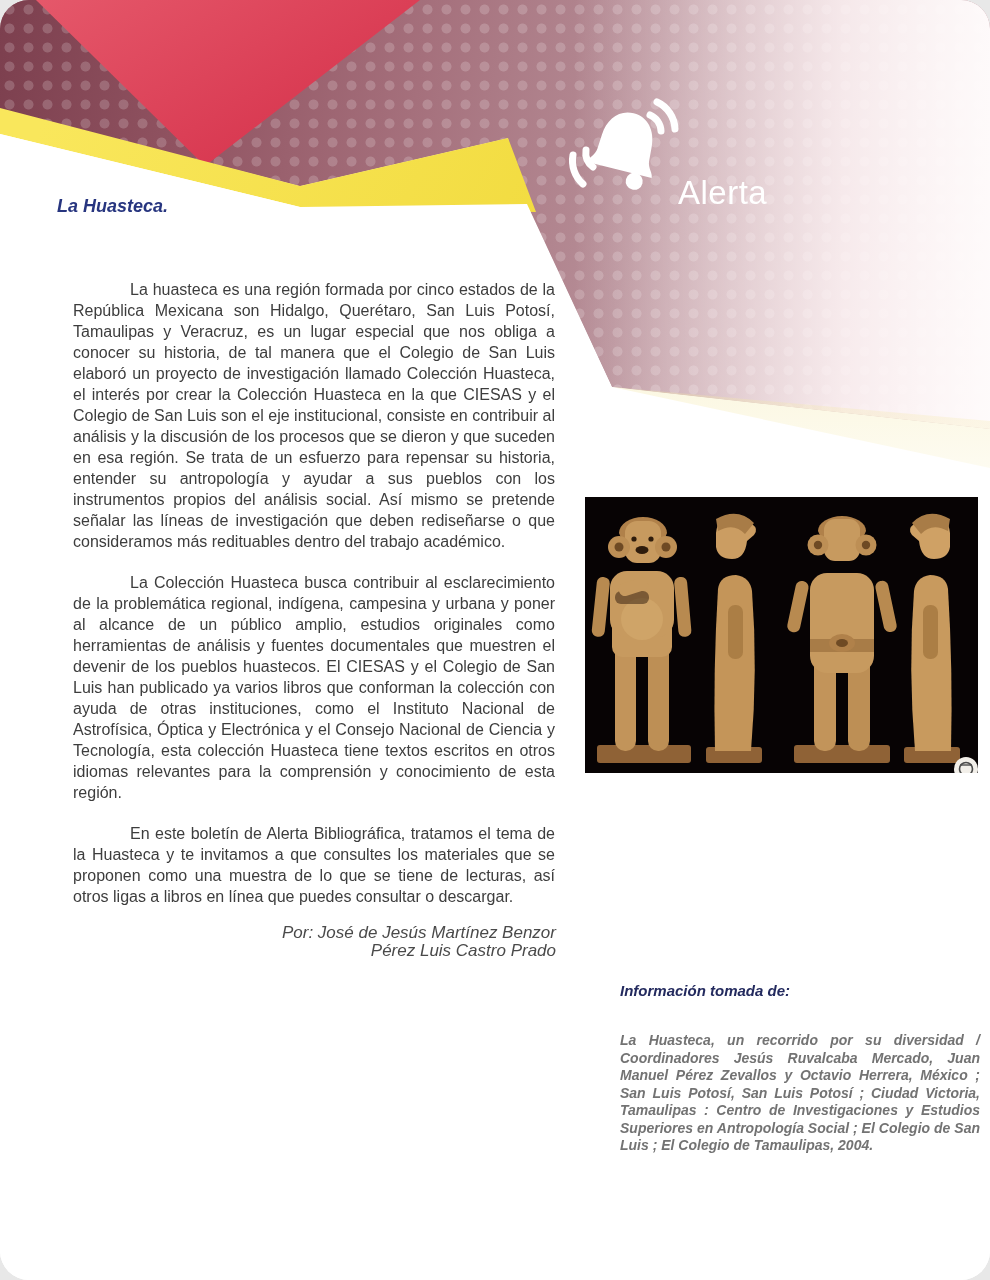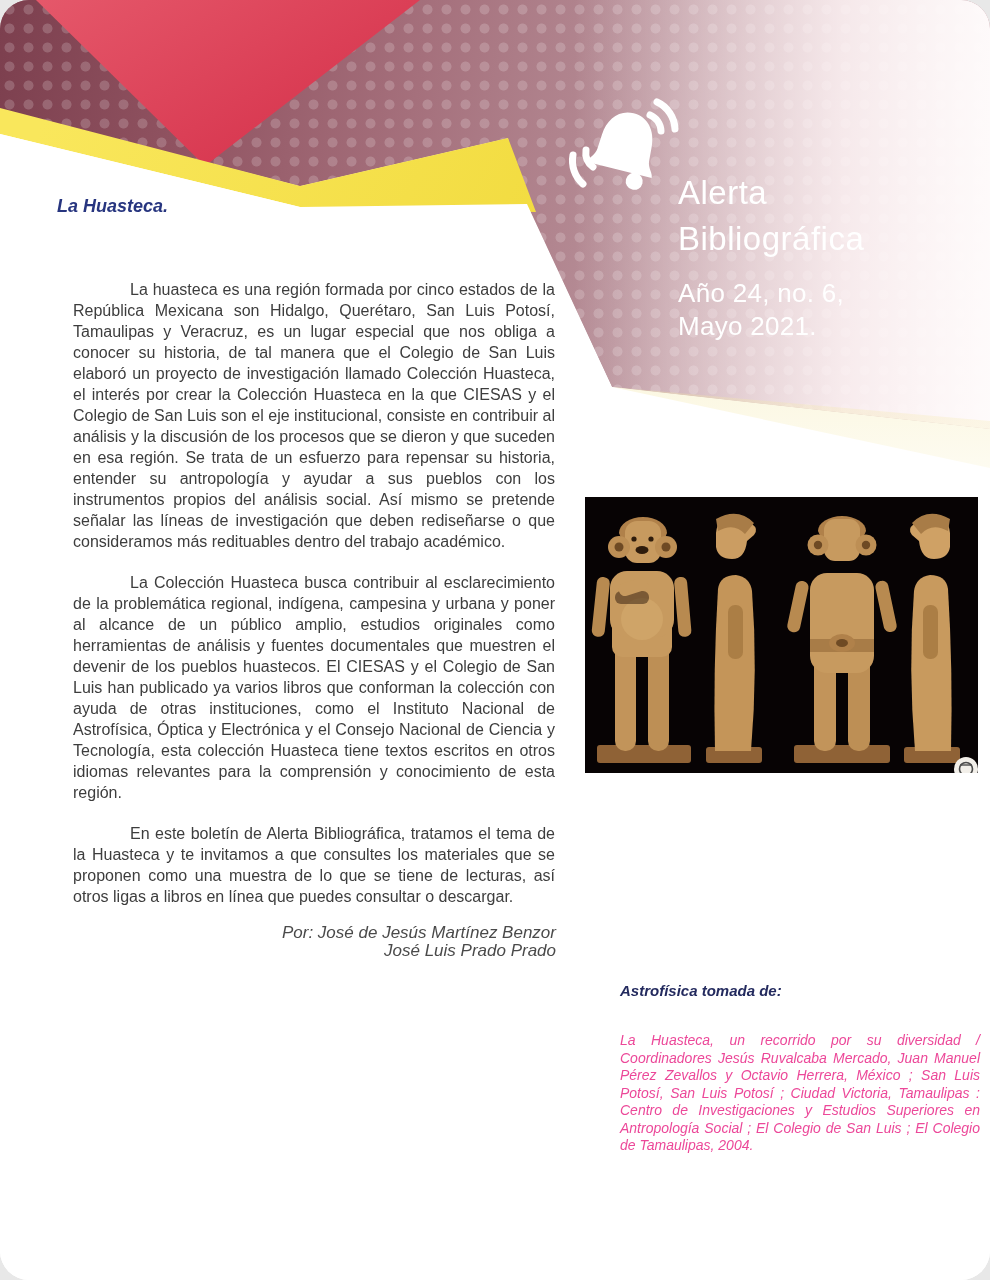--- a/index.html
+++ b/index.html
@@ -74,22 +74,22 @@
     background:#070304;overflow:hidden;
   }
 
   
   .source-heading{
     position:absolute;left:620px;top:982px;
     font-size:15px;font-weight:bold;font-style:italic;color:#232a5e;
   }
   .citation{
     position:absolute;left:620px;top:1032px;width:360px;
-    font-size:14px;line-height:17.5px;font-weight:normal;font-style:italic;
-    color:#ec4899;text-align:justify;
+    font-size:14px;line-height:17.5px;font-weight:bold;font-style:italic;
+    color:#737373;text-align:justify;
   }
 </style>
 </head>
 <body>
 
 <div class="page">
 
   <div class="layer dotted-bg"></div>
   <div class="layer red-triangle"></div>
   <div class="layer yellow-sheet"></div>
@@ -105,38 +105,33 @@
       <g fill="none" stroke="#ffffff" stroke-width="7" stroke-linecap="round">
         <path d="M99 10 a31 31 0 0 1 18 27"></path>
         <path d="M92 23 a18 18 0 0 1 11 16"></path>
         <path d="M15 63 a31 31 0 0 0 10 29"></path>
         <path d="M28 58 a18 18 0 0 0 7 17"></path>
       </g>
     </svg>
   </div>
   <div class="masthead-title">
     <div>Alerta</div>
-    <div>Bibliográfica</div>
-  </div>
-  <div class="masthead-issue">
-    <div>Año  24, no. 6,</div>
-    <div>Mayo 2021.</div>
   </div>
 
   <div class="article-heading">La Huasteca.</div>
 
   <div class="body-col">
     <p>La huasteca es una región formada por cinco estados de la República Mexicana son Hidalgo, Querétaro, San Luis Potosí, Tamaulipas y Veracruz, es un lugar especial que nos obliga a conocer su historia, de tal manera que el Colegio de San Luis elaboró un proyecto de investigación llamado Colección Huasteca, el interés por crear la Colección Huasteca en la que CIESAS y el Colegio de San Luis son el eje institucional, consiste en contribuir al análisis y la discusión de los procesos que se dieron y que suceden en esa región. Se trata de un esfuerzo para repensar su historia, entender su antropología y ayudar a sus pueblos con los instrumentos propios del análisis social. Así mismo se pretende señalar las líneas de investigación que deben rediseñarse o que consideramos más redituables dentro del trabajo académico.</p>
     <p>La Colección Huasteca busca contribuir al esclarecimiento de la problemática regional, indígena, campesina y urbana y poner al alcance de un público amplio, estudios originales como herramientas de análisis y fuentes documentales que muestren el devenir de los pueblos huastecos. El CIESAS y el Colegio de San Luis han publicado ya varios libros que conforman la colección con ayuda de otras instituciones, como el Instituto Nacional de Astrofísica, Óptica y Electrónica y el Consejo Nacional de Ciencia y Tecnología, esta colección Huasteca tiene textos escritos en otros idiomas relevantes para la comprensión y conocimiento de esta región.</p>
     <p>En este boletín de Alerta Bibliográfica, tratamos el tema de la Huasteca y te invitamos a que consultes los materiales que se proponen como una muestra de lo que se tiene de lecturas, así otros ligas a libros en línea que puedes consultar o descargar.</p>
   </div>
 
   <div class="byline">
     <div>Por: José de Jesús Martínez Benzor</div>
-    <div>José Luis Prado Prado</div>
+    <div>Pérez Luis Castro Prado</div>
   </div>
 
   <div class="photo">
     <svg width="393" height="276" viewBox="0 0 393 276">
       <rect x="0" y="0" width="393" height="276" fill="#070304"></rect>
 
       <g transform="translate(0,0)">
         <rect x="12" y="248" width="94" height="18" rx="3" fill="#8f6236"></rect>
         <rect x="30" y="138" width="21" height="116" rx="10" fill="#c2945a"></rect>
         <rect x="63" y="138" width="21" height="116" rx="10" fill="#bd8f55"></rect>
@@ -195,16 +190,16 @@
       </g>
 
       <g>
         <circle cx="381" cy="272" r="12" fill="#f2efe9"></circle>
         <circle cx="381" cy="272" r="6.5" fill="none" stroke="#4c4c4c" stroke-width="1.6"></circle>
         <line x1="375" y1="268" x2="387" y2="268" stroke="#4c4c4c" stroke-width="1.4"></line>
       </g>
     </svg>
   </div>
 
-  <div class="source-heading">Astrofísica tomada de:</div>
+  <div class="source-heading">Información tomada de:</div>
   <div class="citation">La Huasteca, un recorrido por su diversidad / Coordinadores Jesús Ruvalcaba Mercado, Juan Manuel Pérez Zevallos y Octavio Herrera, México ; San Luis Potosí, San Luis Potosí ; Ciudad Victoria, Tamaulipas : Centro de Investigaciones y Estudios Superiores en Antropología Social ; El Colegio de San Luis ; El Colegio de Tamaulipas, 2004.</div>
 
 </div>
 
 </body></html>

